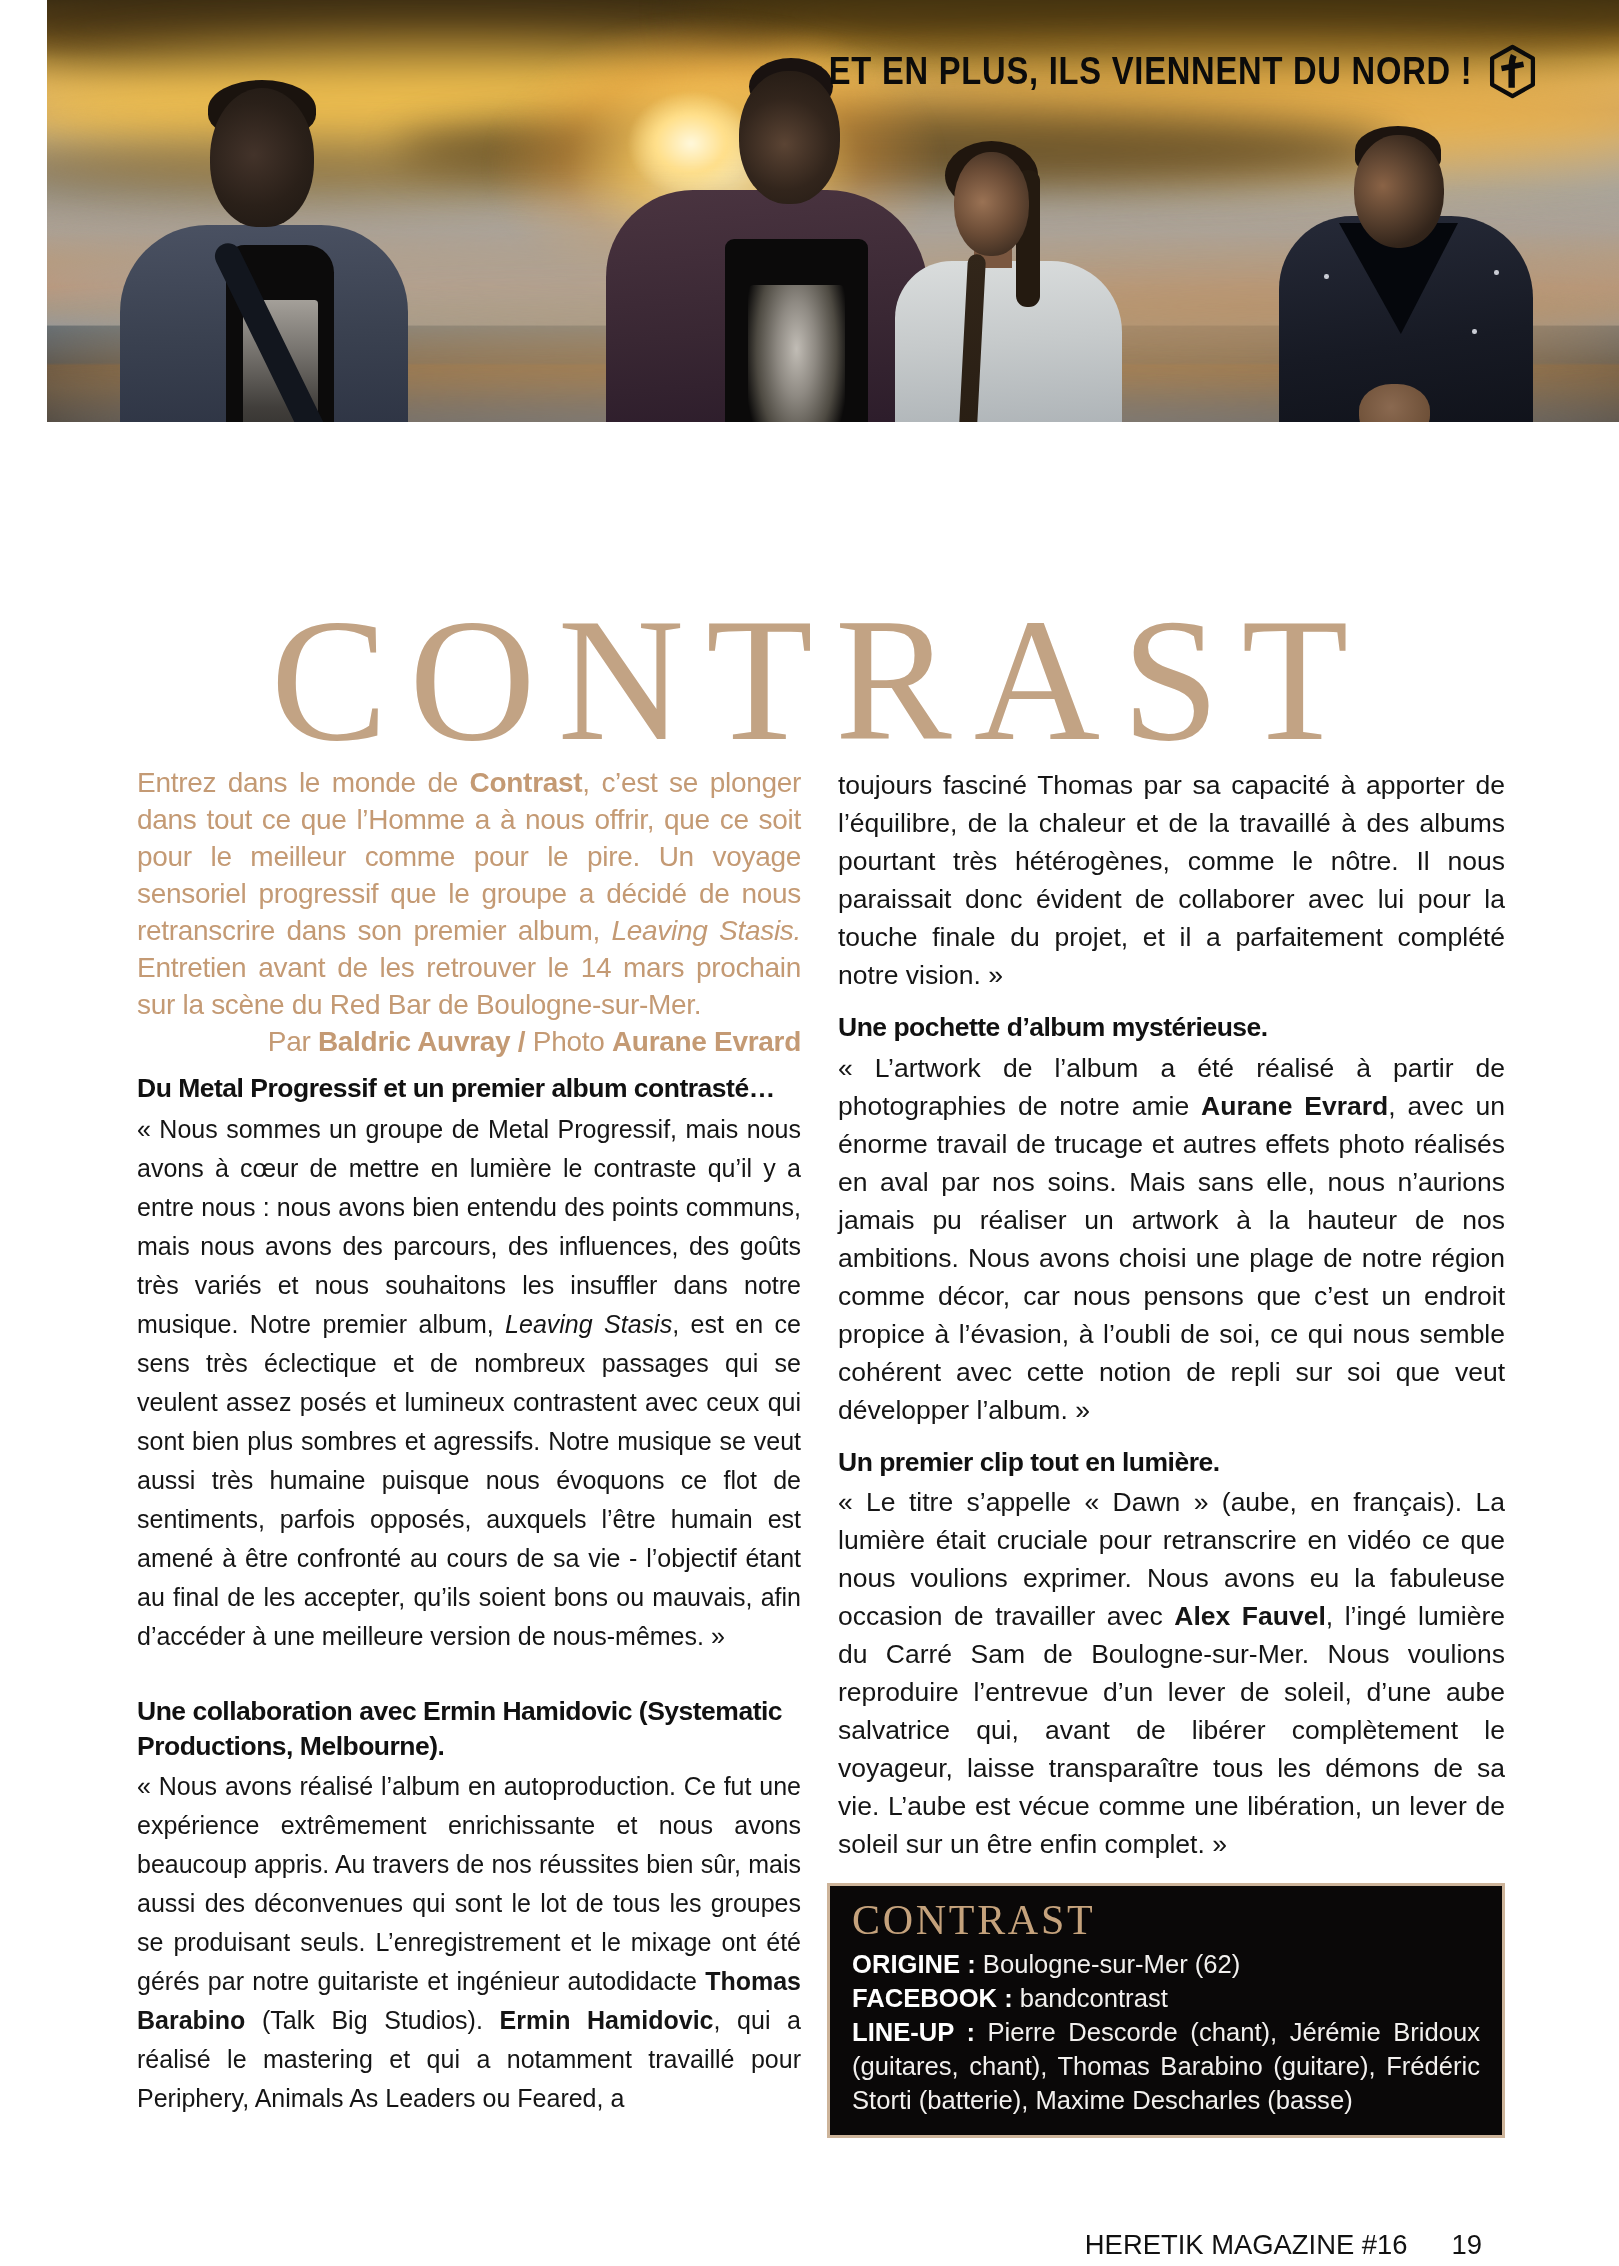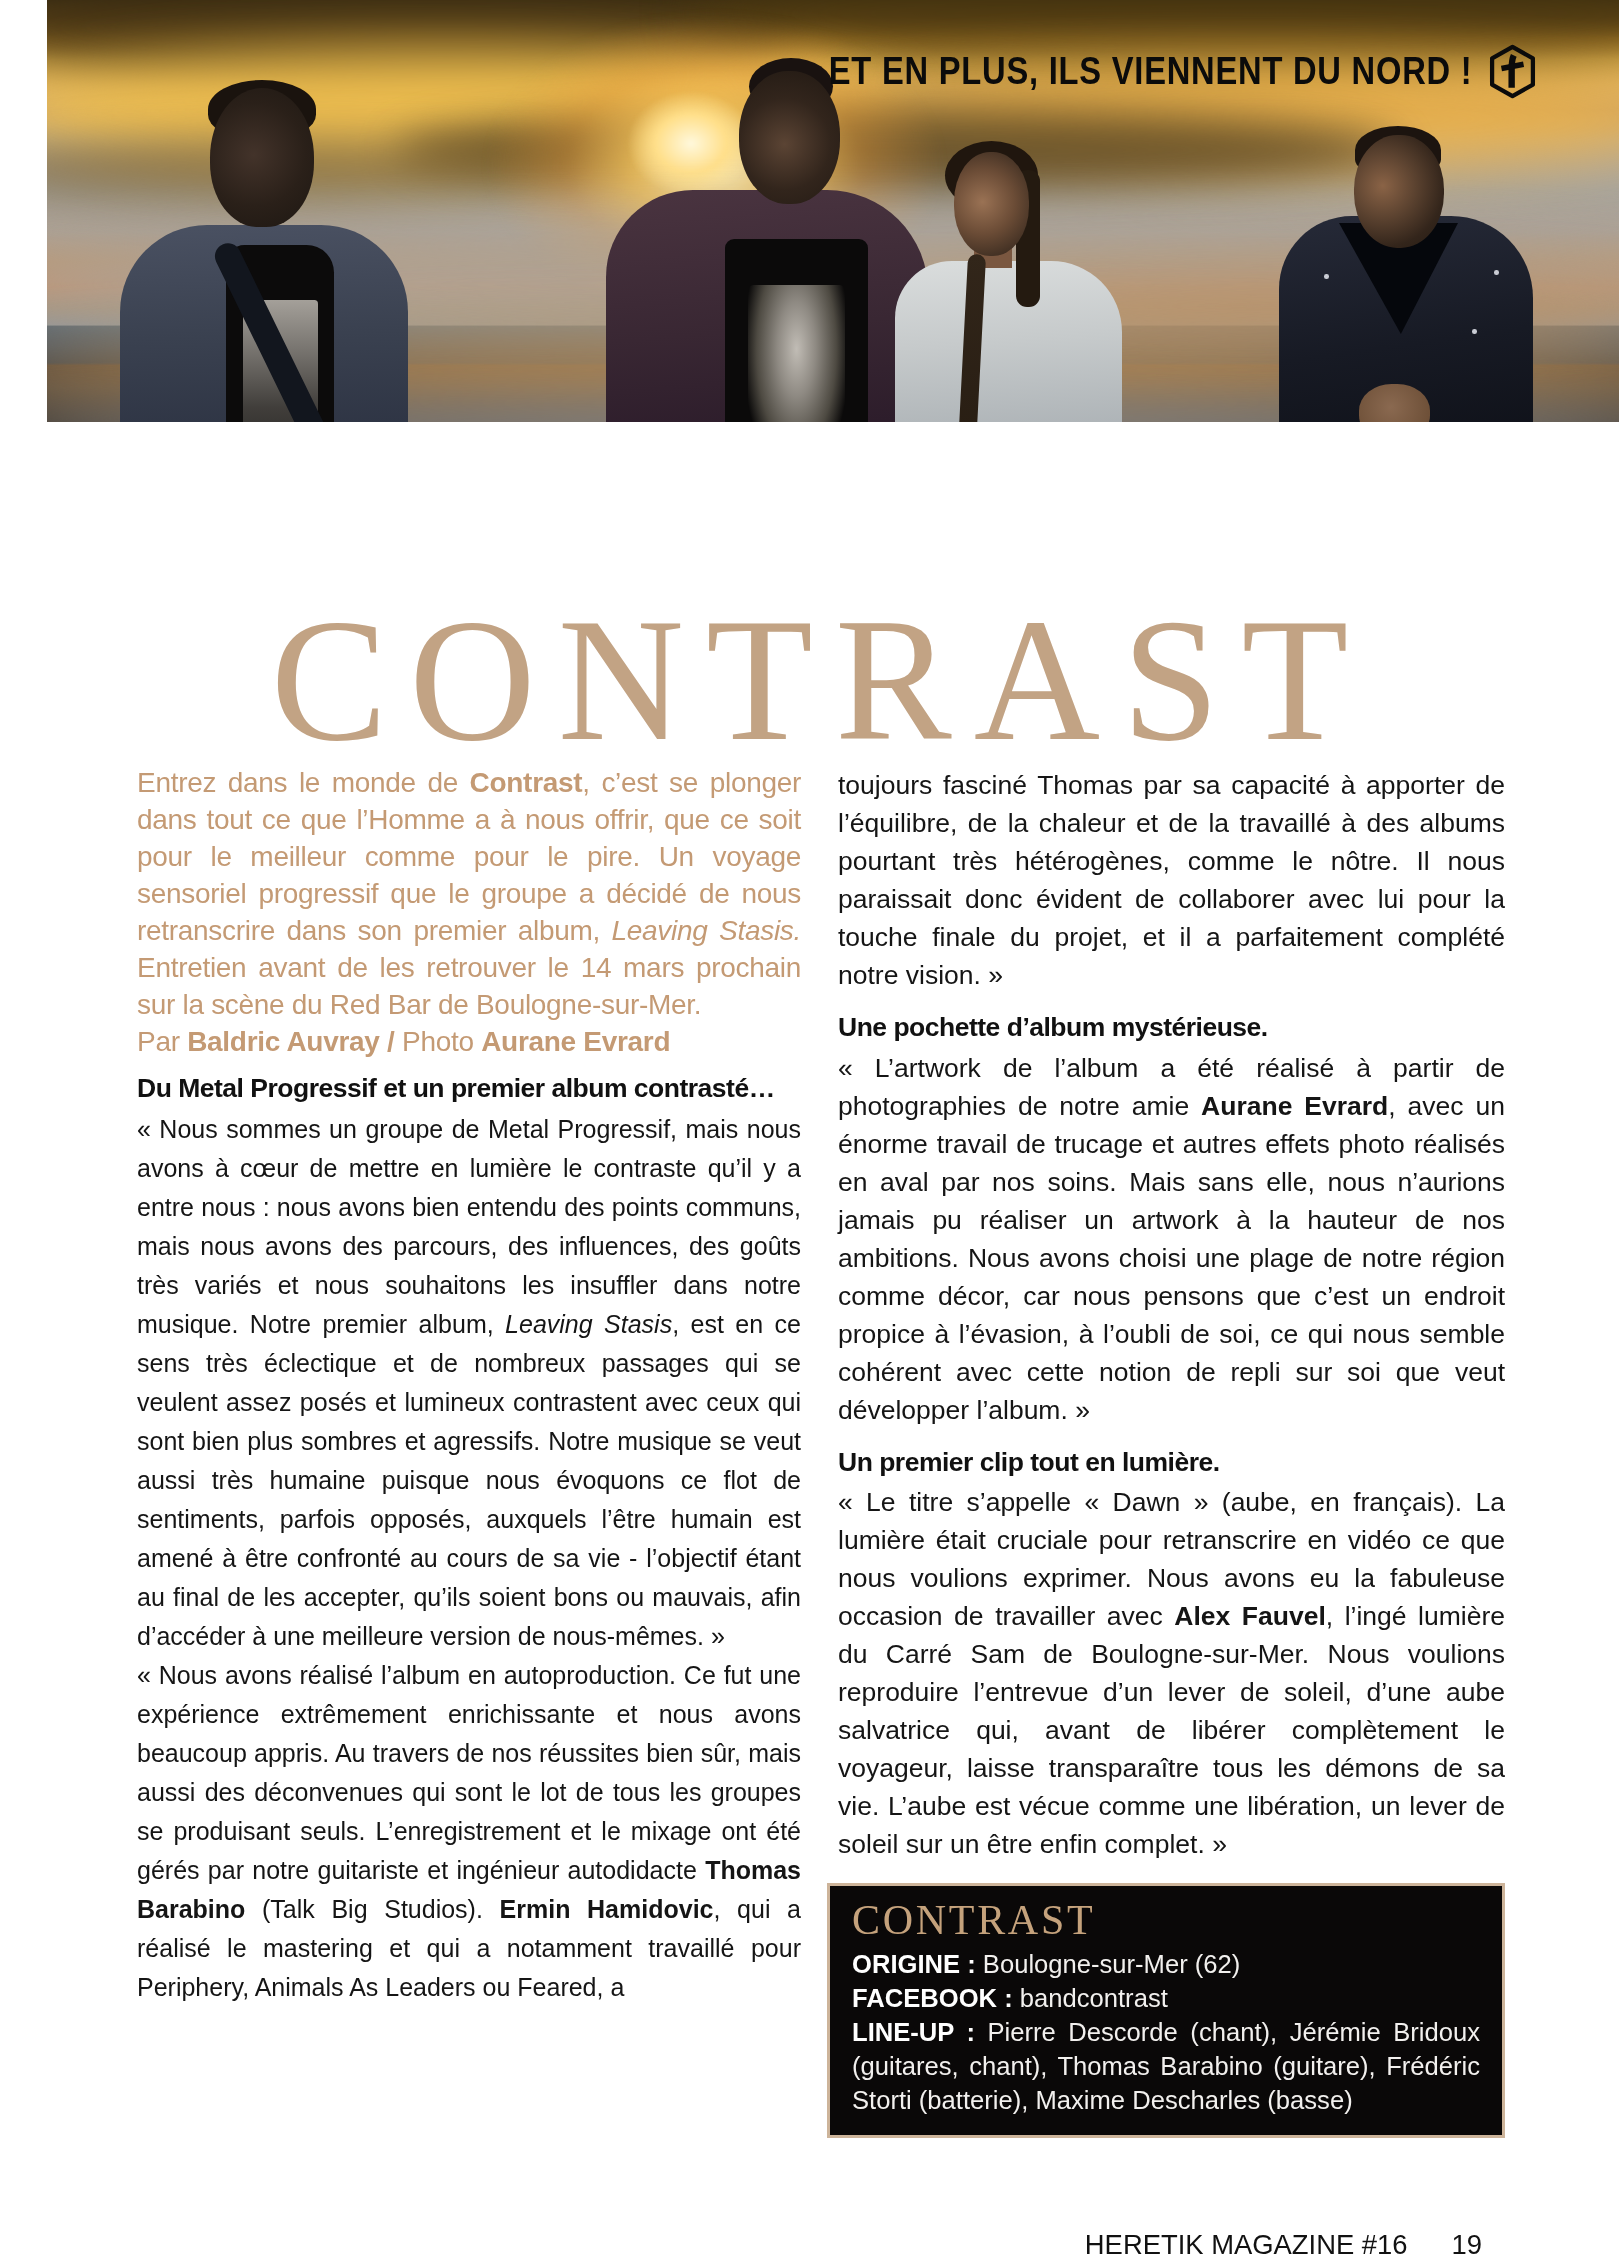--- a/index.html
+++ b/index.html
@@ -95,21 +95,21 @@
     transform:scaleX(.86);transform-origin:right center;}
   .banner-icon{width:51px;height:55px;display:block;}
   
   .title{position:absolute;left:0;top:596px;width:100%;margin:0;text-align:center;
     font-family:"Liberation Serif",serif;font-weight:normal;font-size:175px;line-height:168px;
     letter-spacing:22px;padding-left:22px;box-sizing:border-box;color:#c2a384;}
   
   .intro{position:absolute;left:137px;top:764px;width:664px;color:#c49a74;}
   .intro p{margin:0;font-size:28px;line-height:37px;letter-spacing:-0.3px;}
   .intro-text{text-align:justify;}
-  .byline{}
+  .byline{text-align:right;}
   
   .col{position:absolute;}
   .col-left{left:137px;top:1071px;width:664px;}
   .col-right{left:838px;top:766px;width:667px;}
   .col h2{font-size:26.5px;line-height:35px;letter-spacing:-0.5px;margin:38px 0 3.7px;color:#111;}
   .col h2:first-child{margin-top:0;}
   .col-right h2{margin-top:16px;}
   .col p.body{margin:0;text-align:justify;}
   .col-left p.body{font-size:25px;line-height:39px;}
   .col-right p.body{font-size:26.5px;line-height:38px;}
@@ -205,20 +205,21 @@
   <h1 class="title">CONTRAST</h1>
 
   <section class="intro">
     <p class="intro-text"><span>Entrez dans le monde de </span><span class="b">Contrast</span><span>, c’est se plonger dans tout ce que l’Homme a à nous offrir, que ce soit pour le meilleur comme pour le pire. Un voyage sensoriel progressif que le groupe a décidé de nous retranscrire dans son premier album, </span><span class="i">Leaving Stasis.</span><span> Entretien avant de les retrouver le 14 mars prochain sur la scène du Red Bar de Boulogne-sur-Mer.</span></p>
     <p class="byline"><span>Par </span><span class="b">Baldric Auvray / </span><span>Photo  </span><span class="b">Aurane Evrard</span></p>
   </section>
 
   <section class="col col-left">
     <h2>Du Metal Progressif et un premier album contrasté…</h2>
     <p class="body"><span>« Nous sommes un groupe de Metal Progressif, mais nous avons à cœur de mettre en lumière le contraste qu’il y a entre nous : nous avons bien entendu des points communs, mais nous avons des parcours, des influences, des goûts très variés et nous souhaitons les insuffler dans notre musique. Notre premier album, </span><span class="i">Leaving Stasis</span><span>, est en ce sens très éclectique et de nombreux passages qui se veulent assez posés et lumineux contrastent avec ceux qui sont bien plus sombres et agressifs. Notre musique se veut aussi très humaine puisque nous évoquons ce flot de sentiments, parfois opposés, auxquels l’être humain est amené à être confronté au cours de sa vie - l’objectif étant au final de les accepter, qu’ils soient bons ou mauvais, afin d’accéder à une meilleure version de nous-mêmes. »</span></p>
+    <h2>Une collaboration avec Ermin Hamidovic (Systematic Productions, Melbourne).</h2>
     <p class="body"><span>« Nous avons réalisé l’album en autoproduction. Ce fut une expérience extrêmement enrichissante et nous avons beaucoup appris. Au travers de nos réussites bien sûr, mais aussi des déconvenues qui sont le lot de tous les groupes se produisant seuls. L’enregistrement et le mixage ont été gérés par notre guitariste et ingénieur autodidacte </span><span class="b">Thomas Barabino</span><span> (Talk Big Studios). </span><span class="b">Ermin Hamidovic</span><span>, qui a réalisé le mastering et qui a notamment travaillé pour Periphery, Animals As Leaders ou Feared, a</span></p>
   </section>
 
   <section class="col col-right">
     <p class="body cont"><span>toujours fasciné Thomas par sa capacité à apporter de l’équilibre, de la chaleur et de la travaillé à des albums pourtant très hétérogènes, comme le nôtre. Il nous paraissait donc évident de collaborer avec lui pour la touche finale du projet, et il a parfaitement complété notre vision. »</span></p>
     <h2>Une pochette d’album mystérieuse.</h2>
     <p class="body"><span>« L’artwork de l’album a été réalisé à partir de photographies de notre amie </span><span class="b">Aurane Evrard</span><span>, avec un énorme travail de trucage et autres effets photo réalisés en aval par nos soins. Mais sans elle, nous n’aurions jamais pu réaliser un artwork à la hauteur de nos ambitions. Nous avons choisi une plage de notre région comme décor, car nous pensons que c’est un endroit propice à l’évasion, à l’oubli de soi, ce qui nous semble cohérent avec cette notion de repli sur soi que veut développer l’album. »</span></p>
     <h2>Un premier clip tout en lumière.</h2>
     <p class="body"><span>« Le titre s’appelle « Dawn » (aube, en français). La lumière était cruciale pour retranscrire en vidéo ce que nous voulions exprimer. Nous avons eu la fabuleuse occasion de travailler avec </span><span class="b">Alex Fauvel</span><span>, l’ingé lumière du Carré Sam de Boulogne-sur-Mer. Nous voulions reproduire l’entrevue d’un lever de soleil, d’une aube salvatrice qui, avant de libérer complètement le voyageur, laisse transparaître tous les démons de sa vie. L’aube est vécue comme une libération, un lever de soleil sur un être enfin complet. »</span></p>
 

